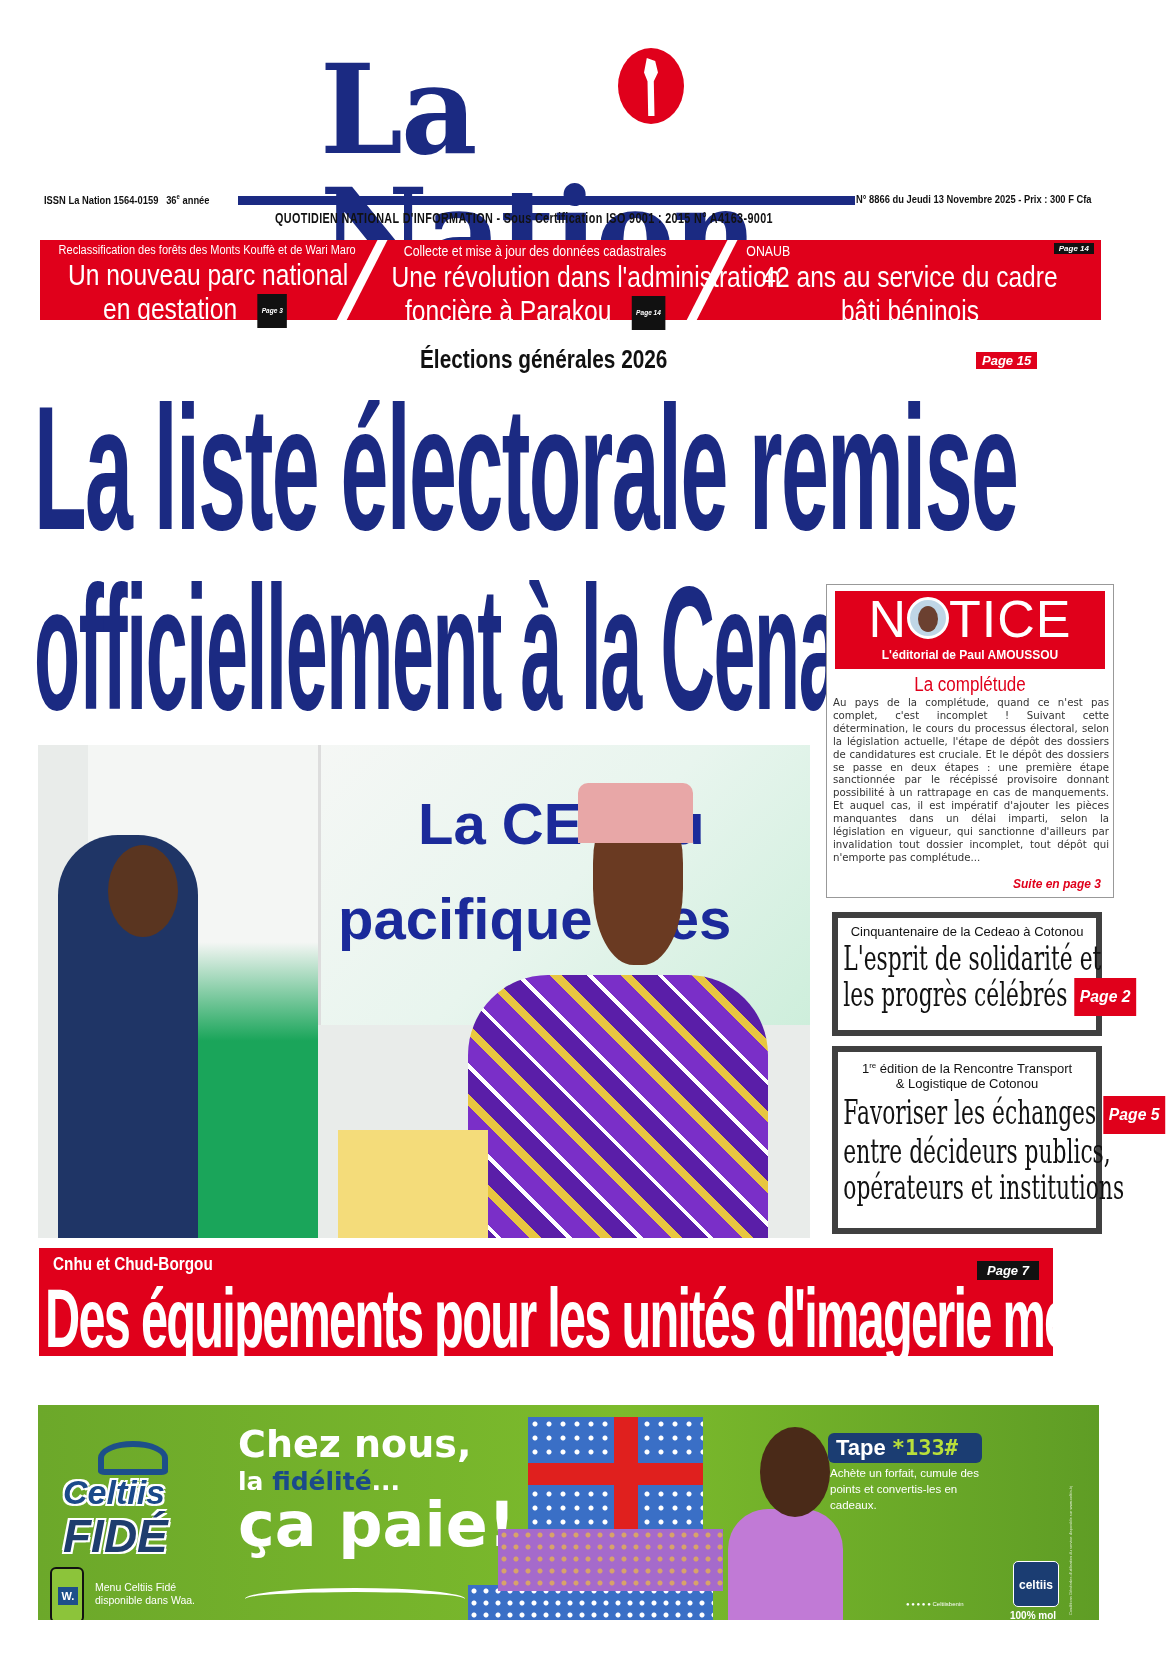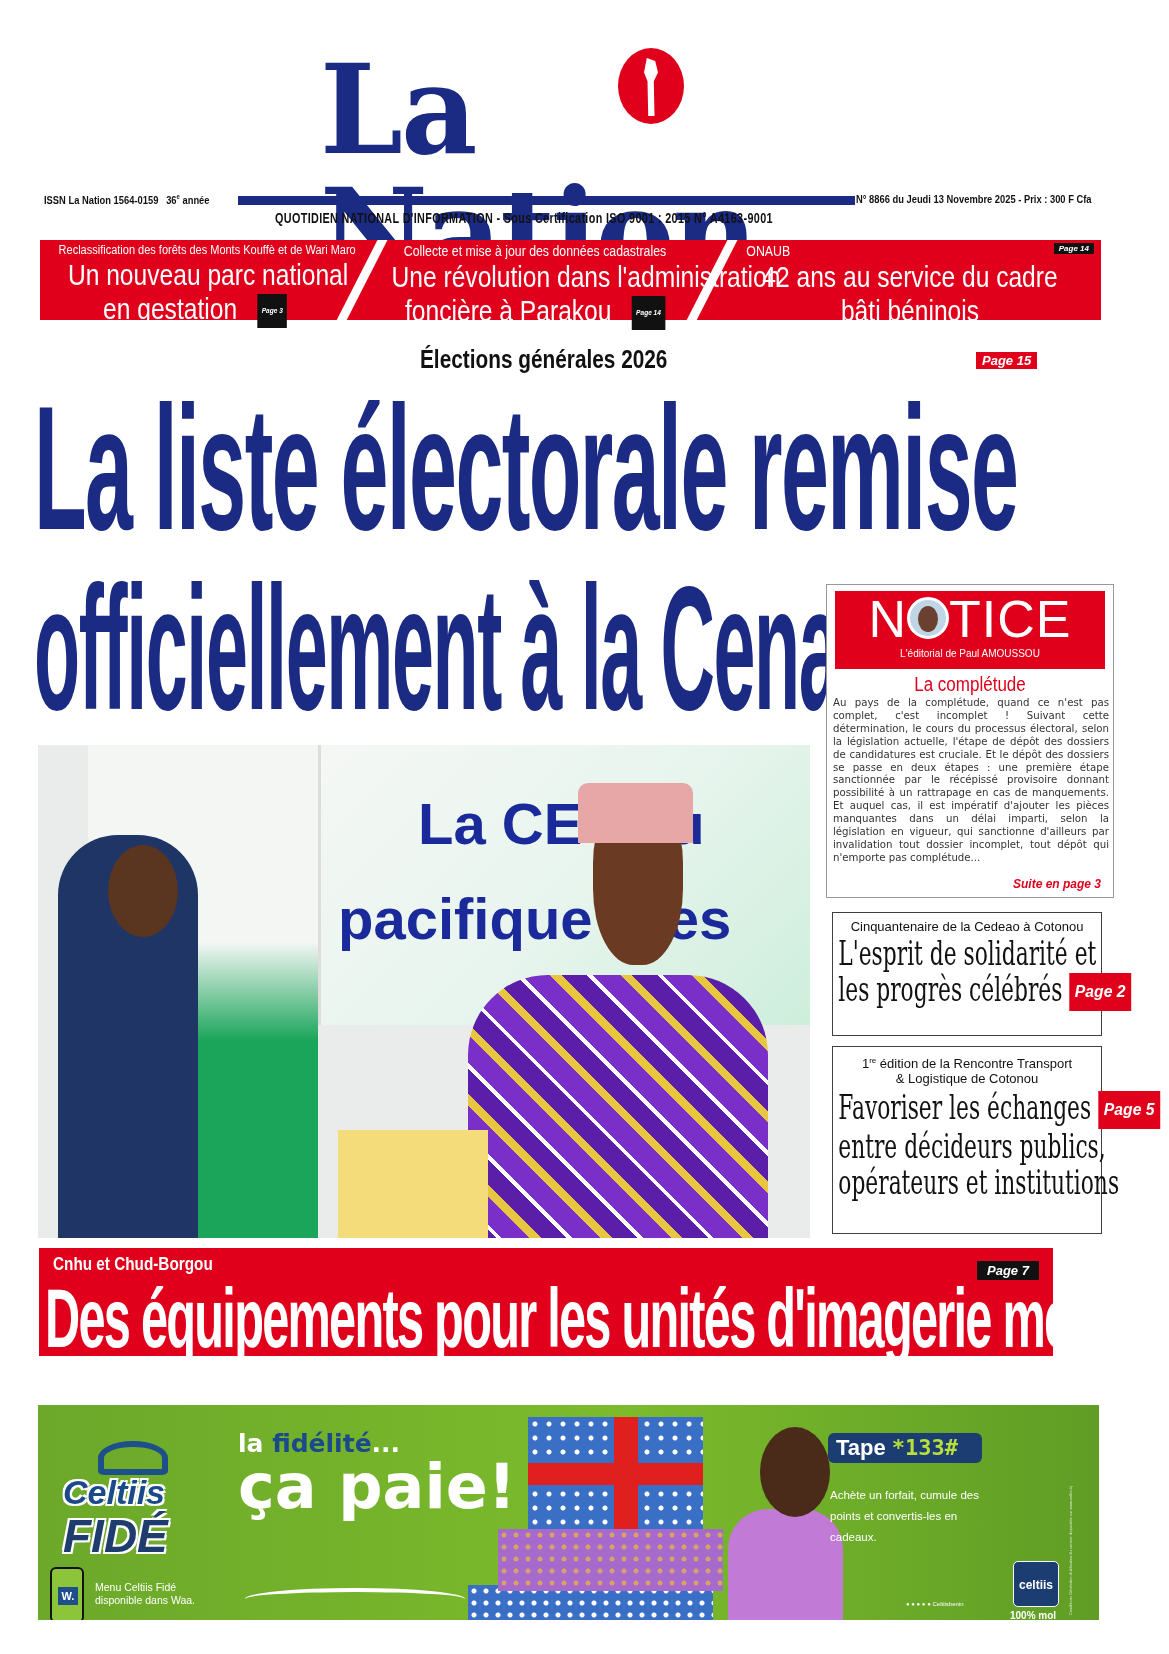--- a/index.html
+++ b/index.html
@@ -45,27 +45,27 @@
   .photo .right-head { position: absolute; left: 555px; top: 50px; width: 90px; height: 170px; background: #6a3a22; border-radius: 40% 40% 45% 45%; }
   .photo .hat { position: absolute; left: 540px; top: 38px; width: 115px; height: 60px; background: #e8a7a7; border-radius: 10px 10px 0 0; }
   .photo .envelope { position: absolute; left: 300px; top: 385px; width: 150px; height: 110px; background: #f4dc7a; }
 
   
   .notice { left: 826px; top: 584px; width: 288px; height: 314px; border: 1px solid #999; background: #fff; }
   .notice-head { position: absolute; left: 8px; top: 6px; width: 270px; height: 78px; background: #e0001b; color: #fff; text-align: center; }
   .notice-title { font-size: 52px; font-weight: normal; letter-spacing: 1px; line-height: 56px; }
   .notice-title .o { display: inline-block; width: 42px; height: 42px; border-radius: 50%; background: #bfd6e6; border: 3px solid #fff; vertical-align: -2px; position: relative; overflow: hidden; }
   .notice-title .o::after { content: ""; position: absolute; left: 8px; top: 6px; width: 20px; height: 26px; border-radius: 50%; background: #6b4030; }
-  .notice-by { font-size: 10px; font-weight: normal; margin-top: 1px; }
+  .notice-by { font-size: 12px; font-weight: bold; margin-top: 1px; }
   .notice-sub { position: absolute; left: 0; top: 88px; width: 100%; text-align: center; color: #e0001b; font-size: 20px; transform: scaleX(0.85); }
   .notice-body { position: absolute; left: 6px; top: 112px; width: 276px; font-family: "DejaVu Sans", sans-serif; font-size: 10.2px; line-height: 12.9px; text-align: justify; color: #333; }
   .notice-more { position: absolute; right: 12px; bottom: 6px; color: #e0001b; font-weight: bold; font-style: italic; font-size: 12px; }
 
   
-  .side { left: 832px; width: 270px; border: 1px solid #404040; background: #fff; }
+  .side { left: 832px; width: 270px; border: 6px solid #404040; background: #fff; }
   .side1 { top: 912px; height: 124px; }
   .side2 { top: 1046px; height: 188px; }
   .side .kick { text-align: center; font-size: 13px; margin-top: 6px; line-height: 15px; }
   .side .serif { font-family: "DejaVu Serif", serif; font-size: 33px; line-height: 36px; transform: scaleX(0.66); transform-origin: left; white-space: nowrap; padding-left: 8px; color: #111; }
   .side .serif .pg-red { font-family: "Liberation Sans", sans-serif; font-size: 17px; transform: scaleX(1.4); transform-origin: left; vertical-align: middle; }
 
   
   .bottom-banner { left: 39px; top: 1248px; width: 1014px; height: 108px; background: #e0001b; color: #fff; }
   .bottom-banner .kicker { position: absolute; left: 14px; top: 6px; font-size: 18px; font-weight: bold; transform: scaleX(0.85); transform-origin: left; white-space: nowrap; }
   .bottom-banner .pg4 { position: absolute; left: 938px; top: 13px; background: #111; color: #fff; font-size: 13px; font-style: italic; font-weight: bold; padding: 2px 10px; }
@@ -88,21 +88,21 @@
   .ad .swoosh { position: absolute; left: 207px; top: 183px; width: 220px; height: 22px; border-top: 4px solid #fff; border-radius: 50% 50% 0 0; }
   .ad .gift1 { position: absolute; left: 490px; top: 12px; width: 175px; height: 112px; background: radial-gradient(circle, #fff 2px, transparent 3px) 0 0/14px 14px, #3a6fc6; }
   .ad .gift1 .rib-v { position: absolute; left: 86px; top: 0; width: 24px; height: 112px; background: #e0201e; }
   .ad .gift1 .rib-h { position: absolute; left: 0; top: 46px; width: 175px; height: 22px; background: #e0201e; }
   .ad .gift2 { position: absolute; left: 460px; top: 124px; width: 225px; height: 62px; background: radial-gradient(circle, #d8a36a 2px, transparent 3px) 0 0/12px 12px, #a56acb; }
   .ad .gift3 { position: absolute; left: 430px; top: 180px; width: 245px; height: 40px; background: radial-gradient(circle, #fff 2px, transparent 3px) 0 0/12px 12px, #3a6fc6; }
   .ad .woman-head { position: absolute; left: 722px; top: 22px; width: 70px; height: 90px; background: #4a2a18; border-radius: 50%; }
   .ad .woman-body { position: absolute; left: 690px; top: 104px; width: 115px; height: 120px; background: #c17ad6; border-radius: 40px 40px 0 0; }
   .ad .tape { position: absolute; left: 790px; top: 28px; width: 154px; height: 30px; background: #1b3d72; border-radius: 6px; font-size: 22px; font-weight: bold; padding-left: 8px; line-height: 30px; white-space: nowrap; }
   .ad .tape .code { color: #b8df3a; font-family: "DejaVu Sans Mono", monospace; text-align: center; }
-  .ad .tape-desc { position: absolute; left: 792px; top: 80px; width: 160px; font-size: 11.5px; line-height: 21px; }
+  .ad .tape-desc { position: absolute; left: 792px; top: 60px; width: 160px; font-size: 11.5px; line-height: 16px; }
   .ad .social { position: absolute; left: 868px; top: 196px; font-size: 6px; white-space: nowrap; }
   .ad .celtiis-logo { position: absolute; left: 975px; top: 156px; width: 46px; height: 46px; background: #1b3d72; border-radius: 5px; border: 1px solid #fff; font-size: 12px; font-weight: bold; text-align: center; line-height: 46px; }
   .ad .mol { position: absolute; left: 972px; top: 205px; font-size: 10px; font-weight: bold; white-space: nowrap; }
   .ad .legal { position: absolute; left: 1030px; top: 20px; width: 8px; height: 190px; font-size: 4px; writing-mode: vertical-rl; transform: rotate(180deg); opacity: 0.8; white-space: nowrap; }
 </style>
 </head>
 <body>
 
 <div class="abs masthead-logo">
   <div class="logo-text">La Nation</div>
@@ -190,20 +190,21 @@
   <div class="brand">
     <div class="bow"></div>
     <div class="celtiis">Celtiis</div>
     <div class="fide">FIDÉ</div>
   </div>
   <div class="phone">
       <div class="w">W.</div>
     </div>
   <div class="phone-note"><span>Menu Celtiis Fidé</span><br><span>disponible dans Waa.</span></div>
   <div class="slogan">
+    <div class="s1">Chez nous,</div>
     <div class="s2"><span>la </span><span class="blue">fidélité</span><span>...</span></div>
     <div class="s3">ça paie!</div>
   </div>
   <div class="swoosh"></div>
   <div class="gift3"></div>
   <div class="gift2"></div>
   <div class="gift1">
       <div class="rib-v"></div>
       <div class="rib-h"></div>
     </div>

